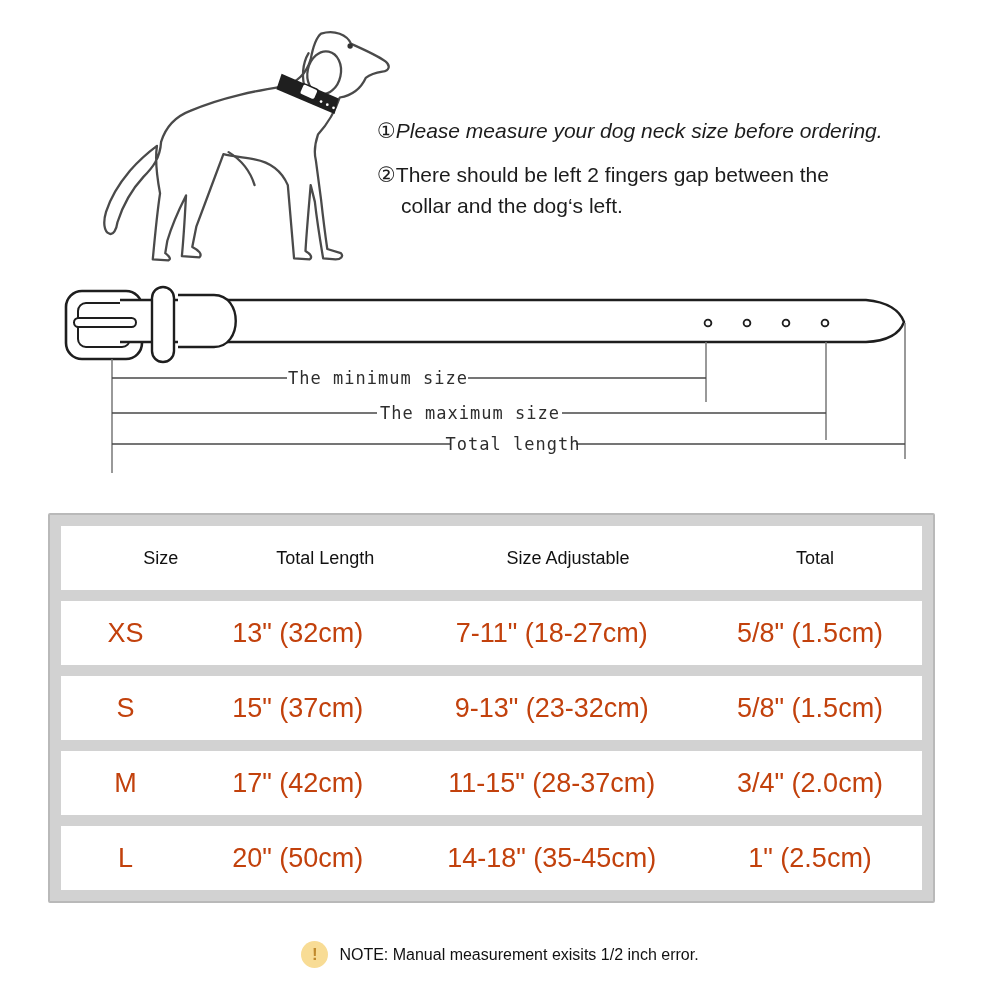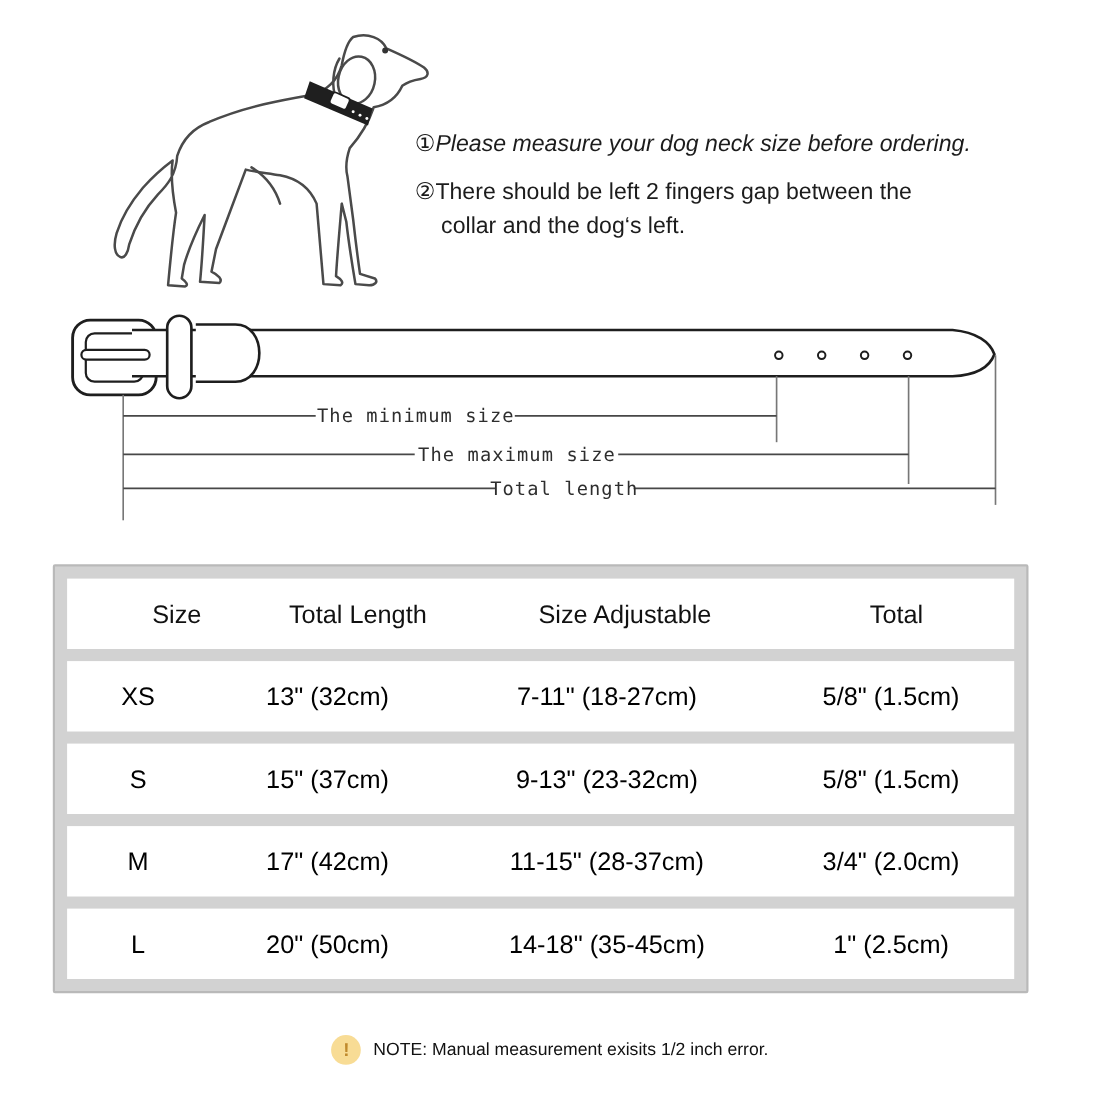--- a/index.html
+++ b/index.html
@@ -22,22 +22,22 @@
   
   .size-table{
     position:absolute;left:48px;top:513px;width:887px;height:390px;
     box-sizing:border-box;background:#d2d2d2;border:2px solid #b9b9b9;border-radius:2px;
     padding:11px;display:flex;flex-direction:column;gap:11px;
   }
   .trow{
     background:#ffffff;display:grid;grid-template-columns:15% 25% 34% 26%;
     align-items:center;text-align:center;
   }
-  .trow.head{flex:0 0 64px;font-size:23px;color:#111;padding-left:38px;}
-  .trow.data{flex:1 1 auto;font-size:23px;color:#000000;}
+  .trow.head{flex:0 0 64px;font-size:18px;color:#111;padding-left:38px;}
+  .trow.data{flex:1 1 auto;font-size:27px;color:#c2410c;}
   .tcell{white-space:nowrap;}
   
   .note{
     position:absolute;left:0;top:941px;width:1000px;
     display:flex;justify-content:center;align-items:center;gap:11px;
   }
   .note-icon{
     width:27px;height:27px;border-radius:50%;background:#f8dc95;
     color:#c08a2d;font-weight:bold;font-size:17px;line-height:27px;text-align:center;flex:0 0 auto;
   }

